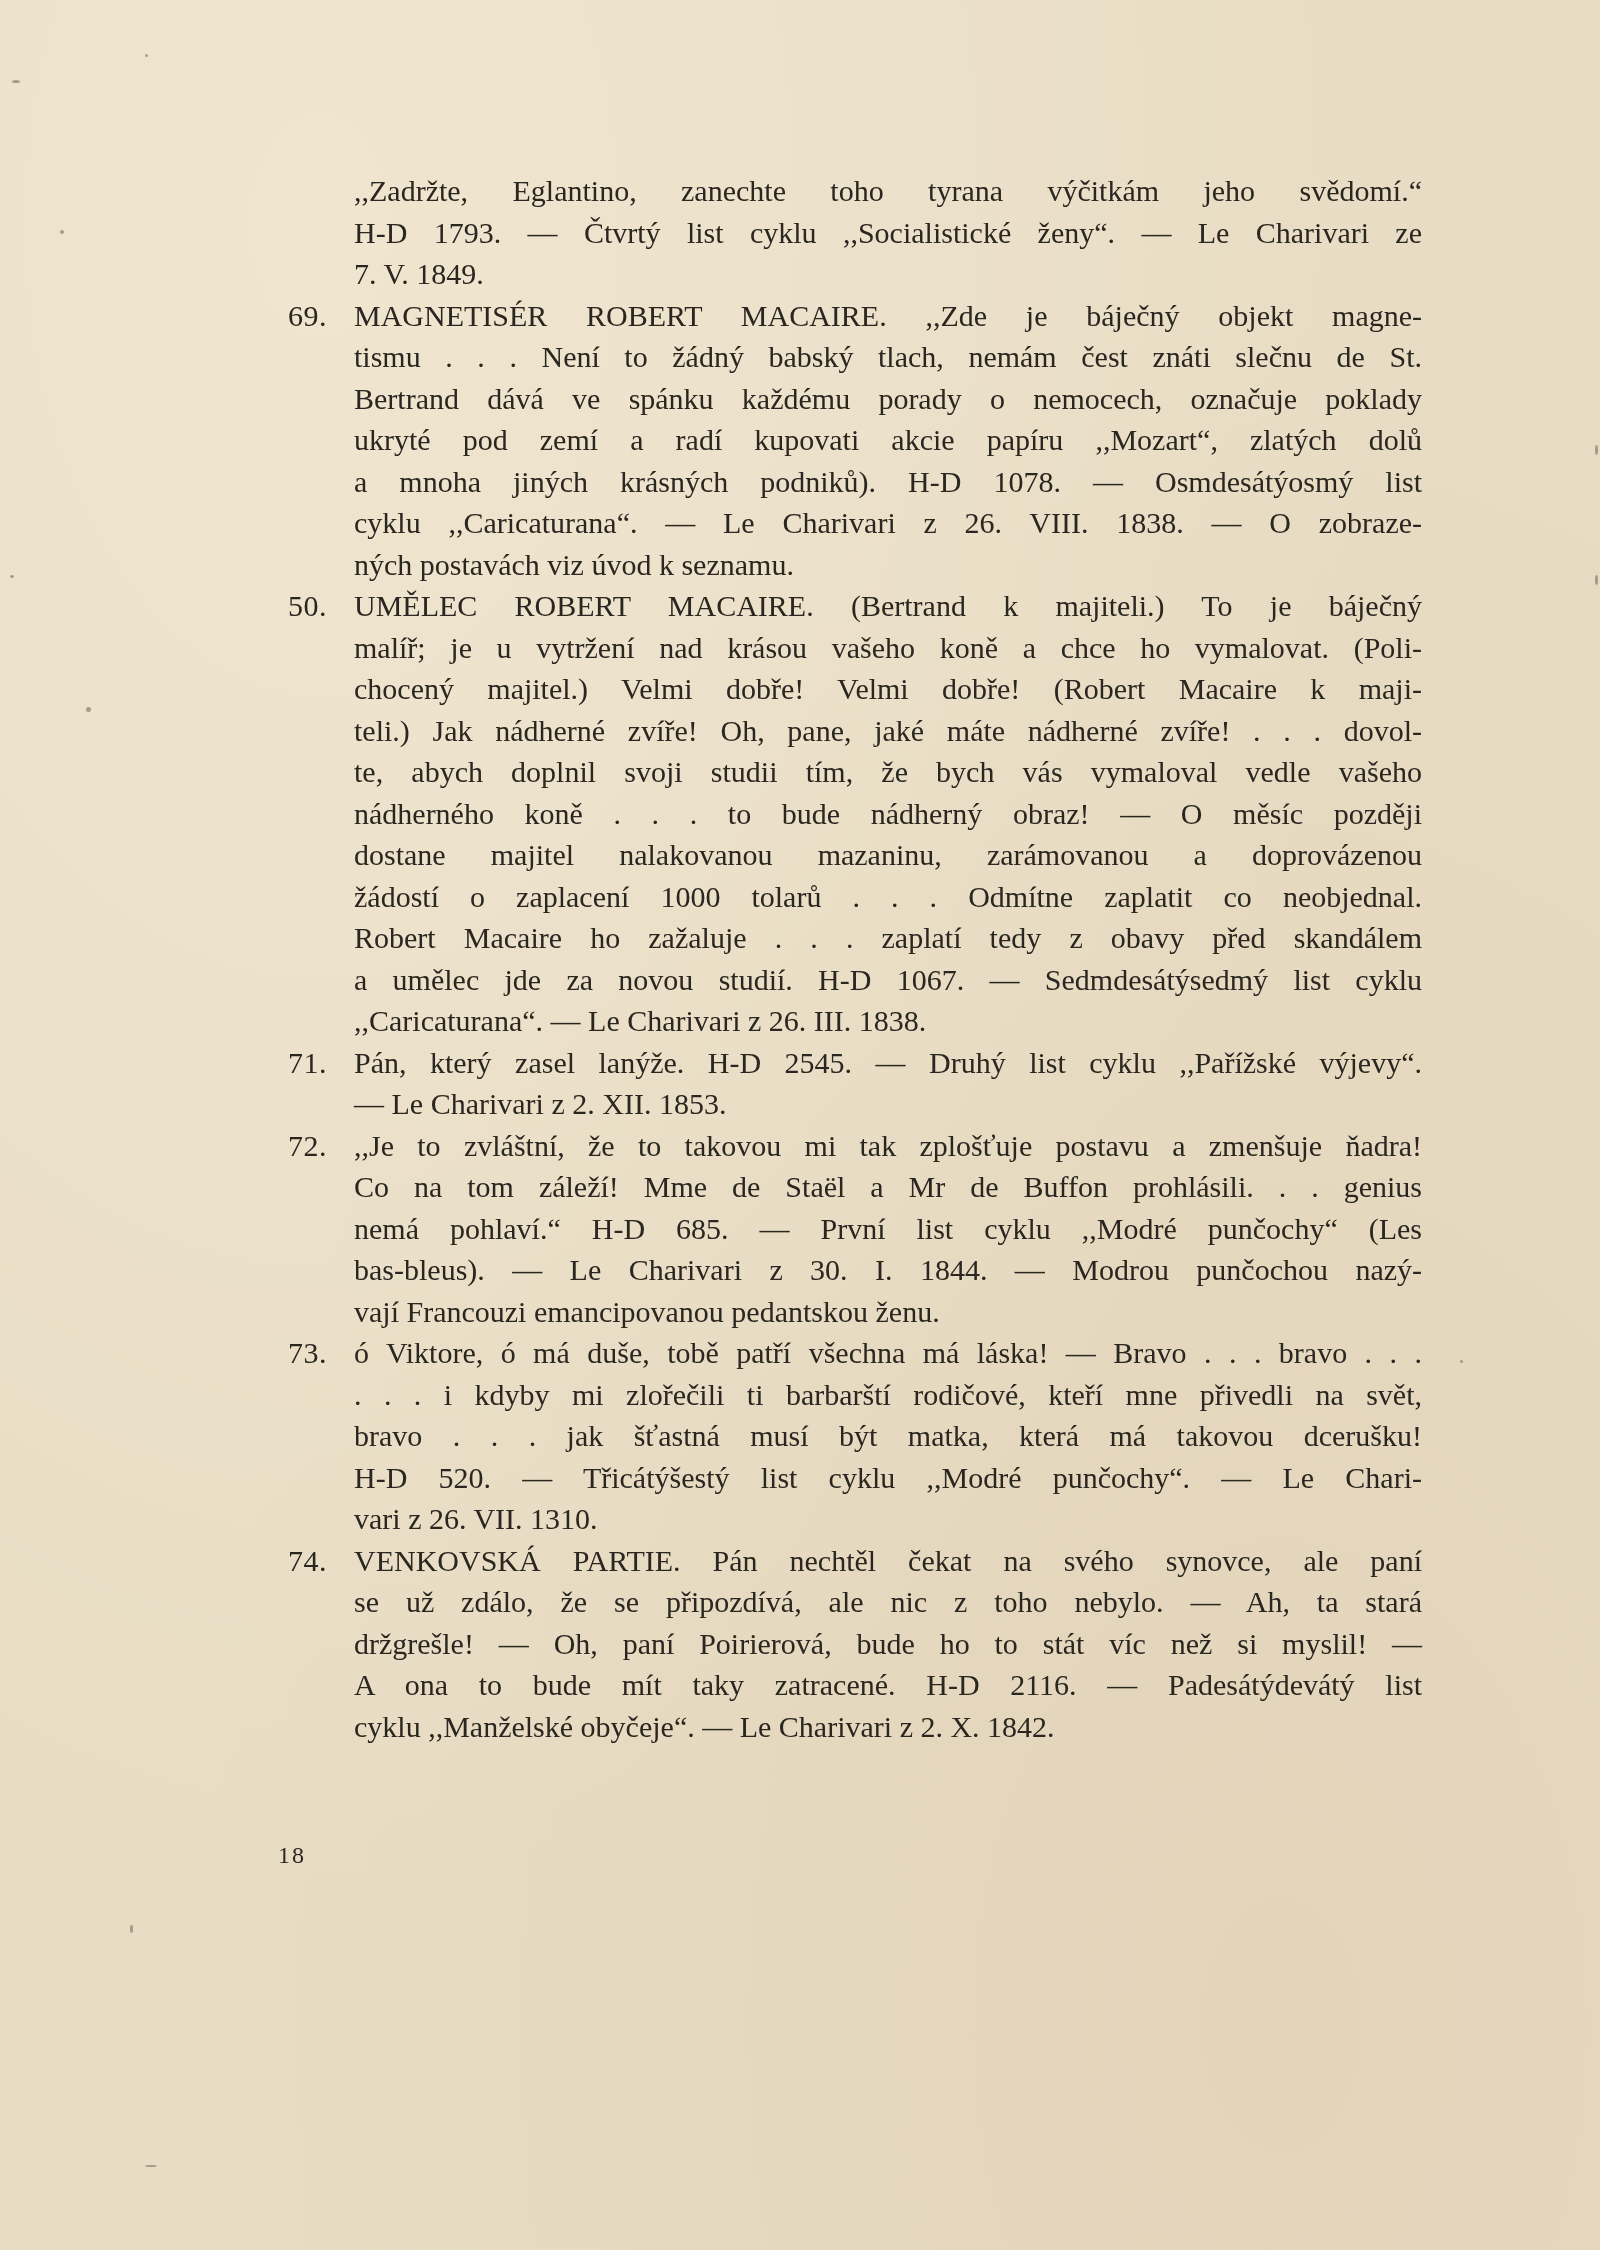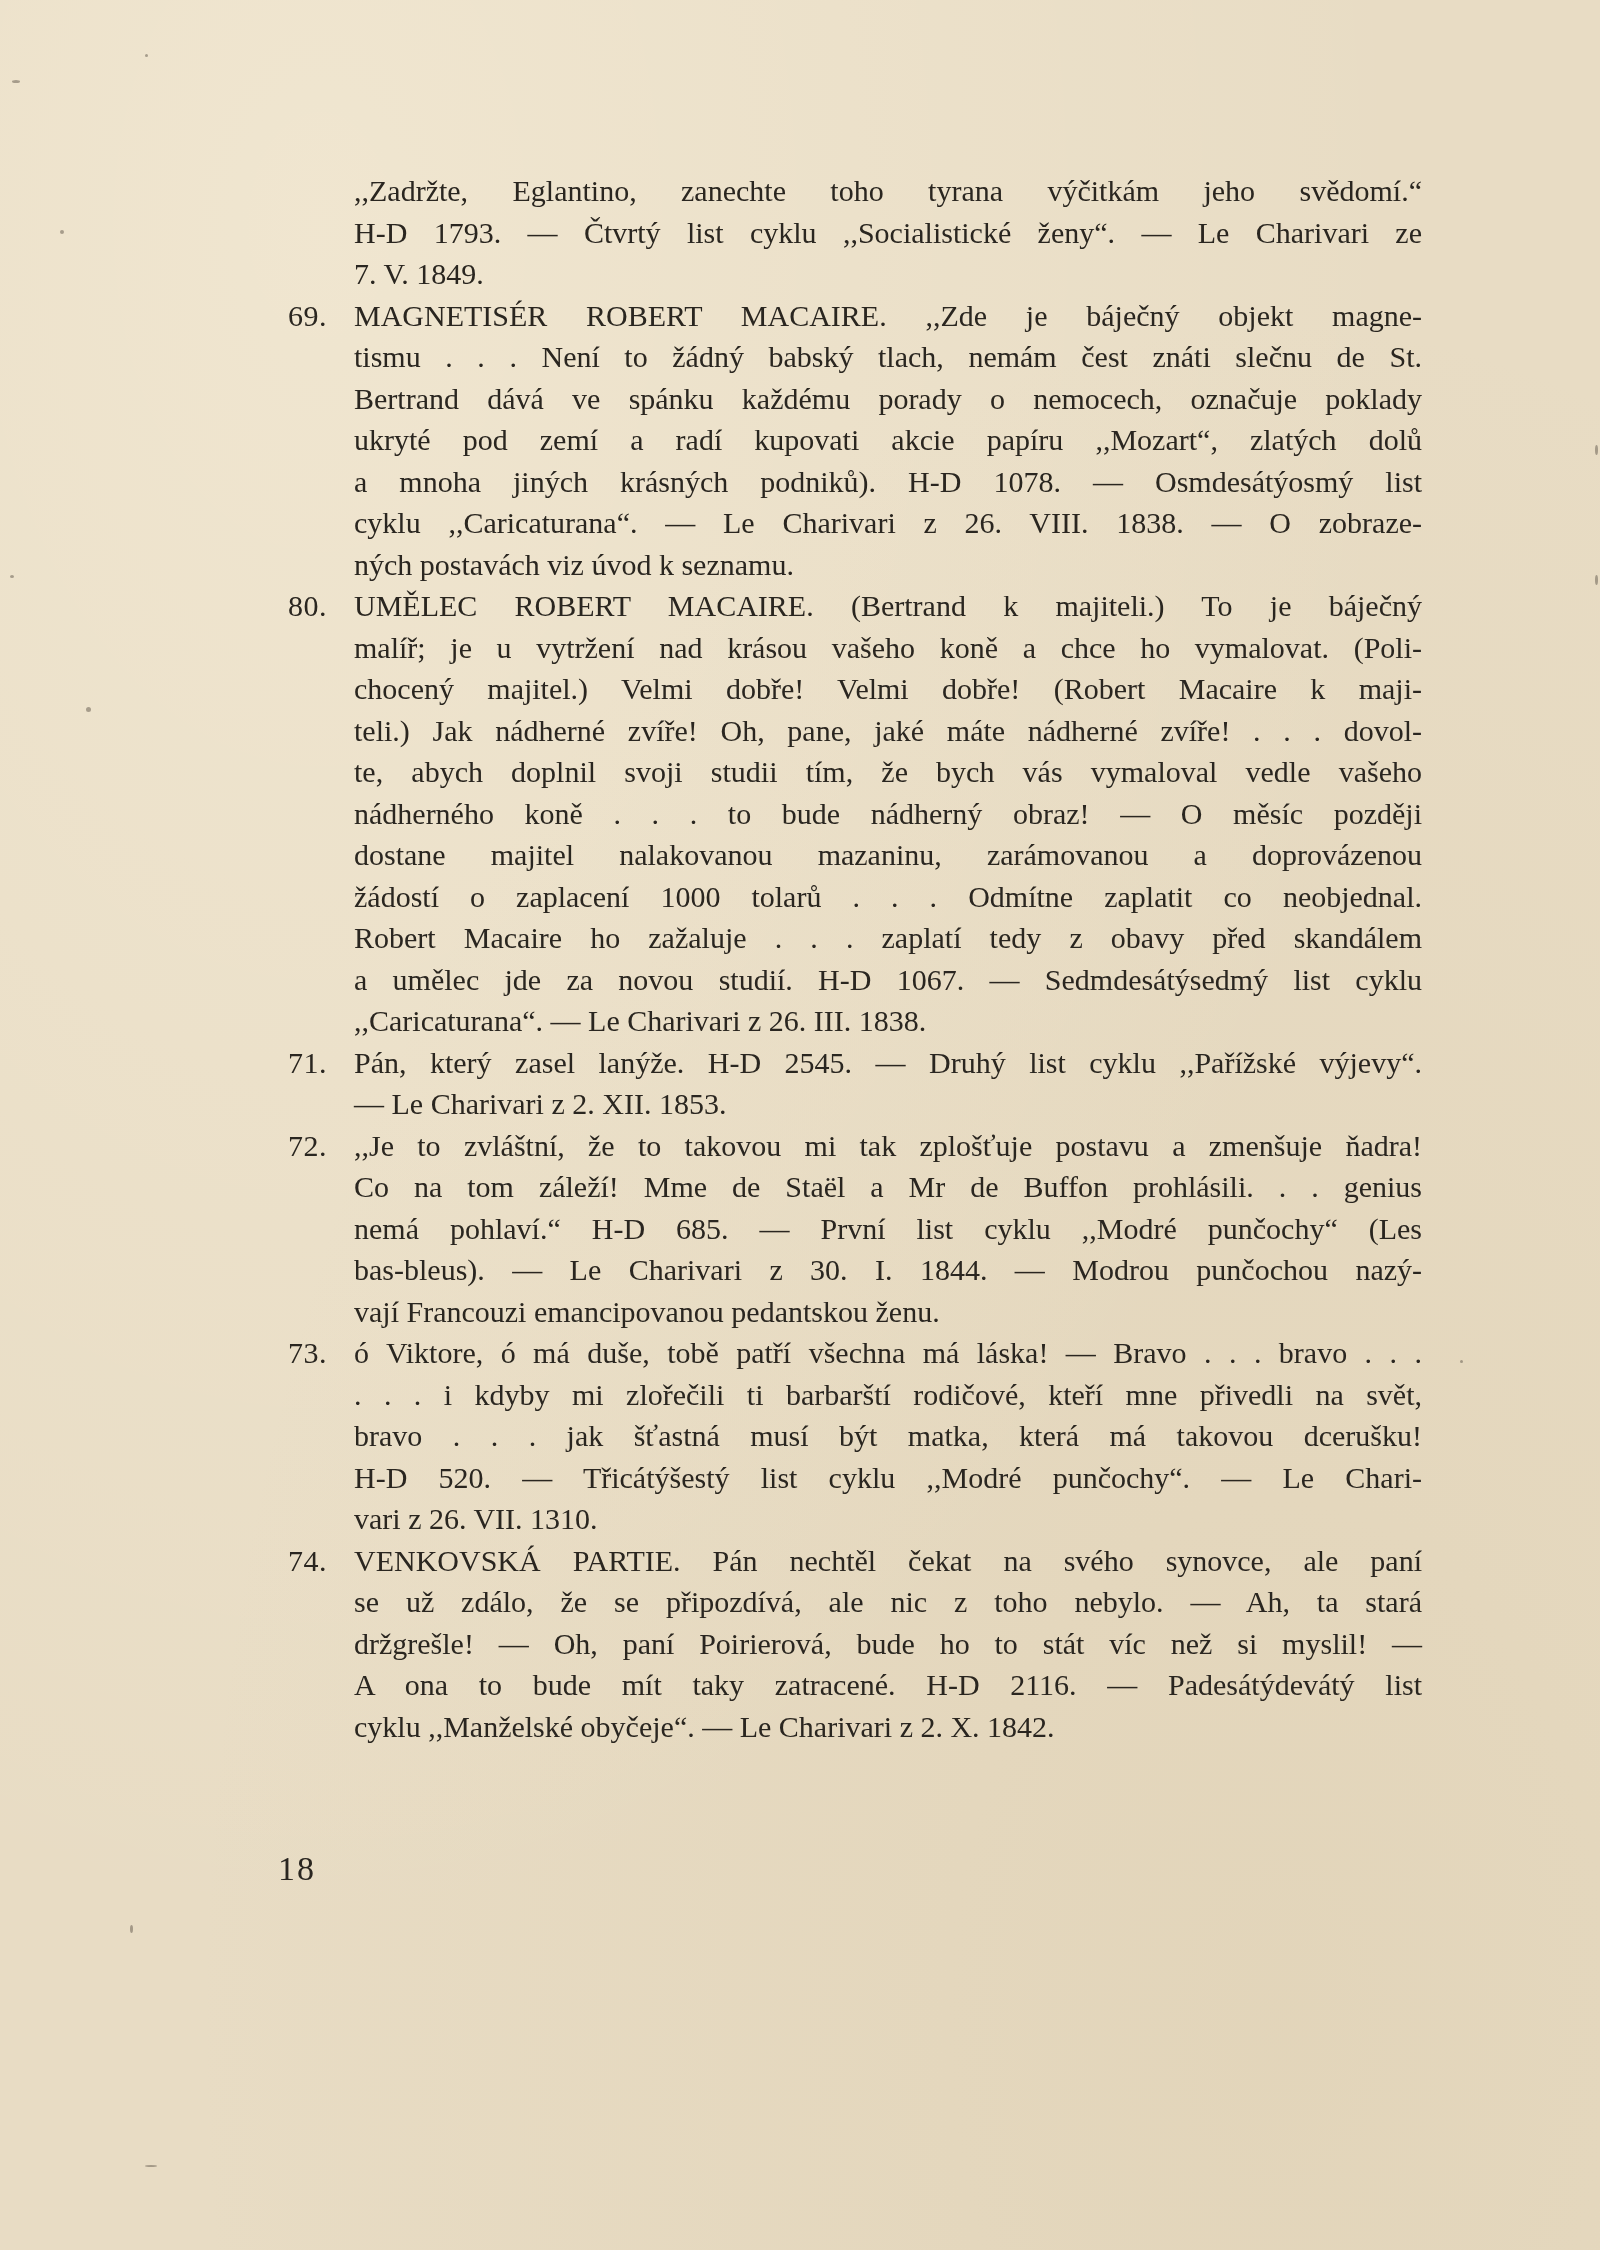--- a/index.html
+++ b/index.html
@@ -56,23 +56,22 @@
       text-align-last: justify;
       white-space: nowrap;
     }
     .entry-body .line.last {
       text-align-last: left;
     }
     .page-number {
       position: absolute;
       left: 278px;
       top: 1842px;
-      font-size: 34px;
+      font-size: 24px;
       letter-spacing: 2px;
-      margin-top: 8px;
     }
     .speck {
       position: absolute;
       background: #6b6256;
       border-radius: 50%;
       opacity: 0.55;
     }
   </style>
 </head>
 <body>
@@ -97,21 +96,21 @@
         <span class="line">tismu . . . Není to žádný babský tlach, nemám čest znáti slečnu de St.</span>
         <span class="line">Bertrand dává ve spánku každému porady o nemocech, označuje poklady</span>
         <span class="line">ukryté pod zemí a radí kupovati akcie papíru ,,Mozart“, zlatých dolů</span>
         <span class="line">a mnoha jiných krásných podniků). H-D 1078. — Osmdesátýosmý list</span>
         <span class="line">cyklu ,,Caricaturana“. — Le Charivari z 26. VIII. 1838. — O zobraze-</span>
         <span class="line last">ných postavách viz úvod k seznamu.</span>
       </div>
     </div>
 
     <div class="entry">
-      <div class="entry-num">80.</div>
+      <div class="entry-num">50.</div>
       <div class="entry-body">
         <span class="line">UMĚLEC ROBERT MACAIRE. (Bertrand k majiteli.) To je báječný</span>
         <span class="line">malíř; je u vytržení nad krásou vašeho koně a chce ho vymalovat. (Poli-</span>
         <span class="line">chocený majitel.) Velmi dobře! Velmi dobře! (Robert Macaire k maji-</span>
         <span class="line">teli.) Jak nádherné zvíře! Oh, pane, jaké máte nádherné zvíře! . . . dovol-</span>
         <span class="line">te, abych doplnil svoji studii tím, že bych vás vymaloval vedle vašeho</span>
         <span class="line">nádherného koně . . . to bude nádherný obraz! — O měsíc později</span>
         <span class="line">dostane majitel nalakovanou mazaninu, zarámovanou a doprovázenou</span>
         <span class="line">žádostí o zaplacení 1000 tolarů . . . Odmítne zaplatit co neobjednal.</span>
         <span class="line">Robert Macaire ho zažaluje . . . zaplatí tedy z obavy před skandálem</span>

